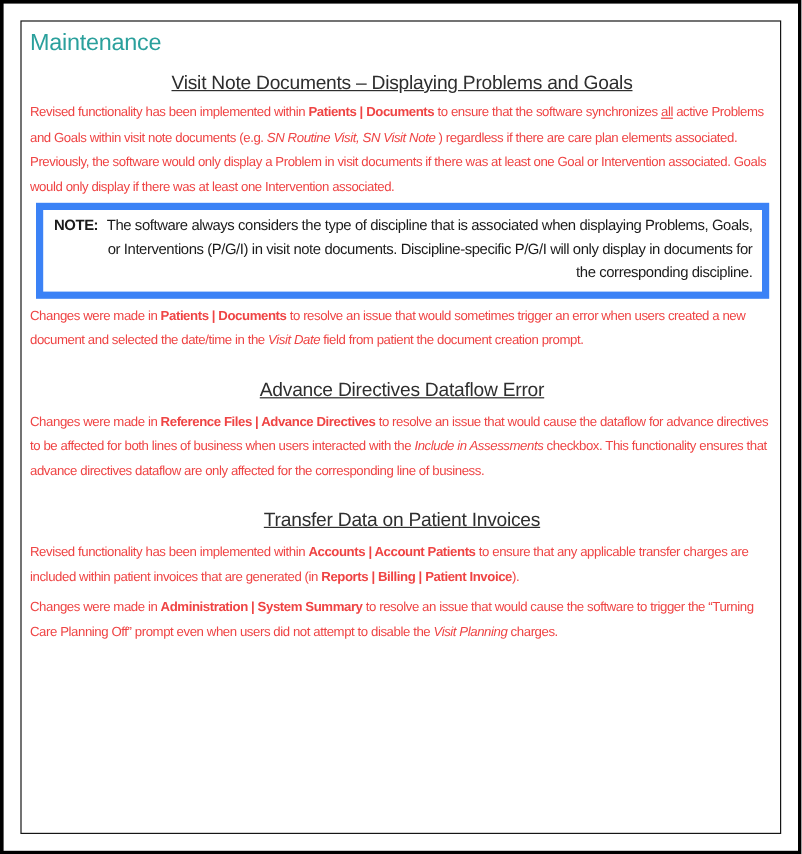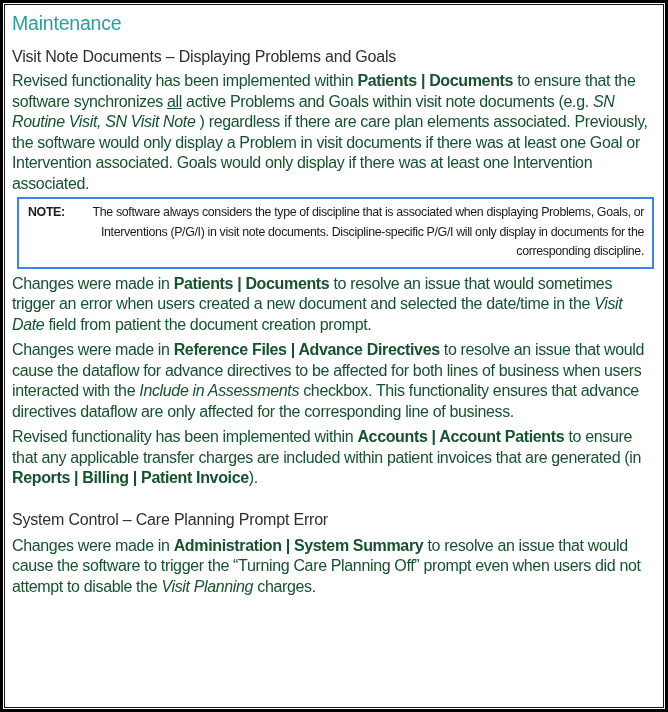--- a/index.html
+++ b/index.html
@@ -1,44 +1,44 @@
 <!DOCTYPE html>
 <html><head>
 <meta charset="utf-8">
 <style>
   html,body { margin:0; padding:0; background:#ffffff; }
   .page {
     width:668px; height:712px; box-sizing:border-box;
-    border:3px solid #000; padding:1px; background:#fff;
+    border:3px solid #000; padding:14px; background:#fff;
     font-family:"Liberation Sans","DejaVu Sans",sans-serif;
   }
   .inner {
     height:100%; box-sizing:border-box;
     border:1px solid #161616;
     padding:6px 5px 0 7px;
     overflow:hidden;
   }
   h1.doc-title {
     margin:0; font-size:19.5px; line-height:25px; font-weight:400;
     color:#2AA09C; letter-spacing:-0.2px;
   }
   section { display:block; }
   h2.sec-heading {
     margin:20px 0 0; font-size:16px; line-height:22px; font-weight:400;
-    color:#2e2e2e; text-align:left; letter-spacing:-0.2px;
+    color:#2e2e2e; text-align:center; letter-spacing:-0.2px;text-decoration:underline;
   }
   section:first-child h2.sec-heading { margin-top:10px; }
   p.body-par {
-    margin:5px 0 0; font-size:16px; line-height:20.5px;
-    color:#14532d; letter-spacing:-0.35px; text-align:left;
+    margin:5px 0 0; font-size:11px; line-height:20.5px;
+    color:#ef4444; letter-spacing:-0.35px; text-align:left;
   }
   section:first-child p.body-par { margin-top:3px; }
   .note {
     display:flex; align-items:flex-start;
-    border:2px solid #3b82f6; margin:3px 4px 0 5px;
+    border:6px solid #3b82f6; margin:3px 4px 0 5px;
     padding:4px 8px 5px 9px; box-sizing:border-box;
     font-size:12.4px; line-height:19.5px; color:#1b1b1b;
     letter-spacing:-0.35px;
   }
   .note-label { font-weight:700; flex:0 0 44px; }
   .note-text { flex:1 1 auto;text-align:right; }
   .b { font-weight:700; }
   .i { font-style:italic; }
   .u { text-decoration:underline; }
 </style>
@@ -54,24 +54,25 @@
           <p class="body-par"><span>Revised functionality has been implemented within </span><span class="b">Patients | Documents</span><span> to ensure that the software synchronizes </span><span class="u">all</span><span> active Problems and Goals within visit note documents (e.g. </span><span class="i">SN Routine Visit, SN Visit Note</span><span> ) regardless if there are care plan elements associated. Previously, the software would only display a Problem in visit documents if there was at least one Goal or Intervention associated. Goals would only display if there was at least one Intervention associated.</span></p>
           <div class="note">
             <span class="note-label">NOTE:</span>
             <div class="note-text"><span>The software always considers the type of discipline that is associated when displaying Problems, Goals, or Interventions (P/G/I) in visit note documents. Discipline-specific P/G/I will only display in documents for the corresponding discipline.</span></div>
           </div>
         </section>
         <section>
           <p class="body-par"><span>Changes were made in </span><span class="b">Patients | Documents</span><span> to resolve an issue that would sometimes trigger an error when users created a new document and selected the date/time in the </span><span class="i">Visit Date</span><span> field from patient the document creation prompt.</span></p>
         </section>
         <section>
+          <h2 class="sec-heading">Advance Directives Dataflow Error</h2>
           <p class="body-par"><span>Changes were made in </span><span class="b">Reference Files | Advance Directives</span><span> to resolve an issue that would cause the dataflow for advance directives to be affected for both lines of business when users interacted with the </span><span class="i">Include in Assessments</span><span> checkbox. This functionality ensures that advance directives dataflow are only affected for the corresponding line of business.</span></p>
         </section>
         <section>
+          <h2 class="sec-heading">Transfer Data on Patient Invoices</h2>
           <p class="body-par"><span>Revised functionality has been implemented within </span><span class="b">Accounts | Account Patients</span><span> to ensure that any applicable transfer charges are included within patient invoices that are generated (in </span><span class="b">Reports | Billing | Patient Invoice</span><span>).</span></p>
         </section>
         <section>
-          <h2 class="sec-heading">System Control – Care Planning Prompt Error</h2>
           <p class="body-par"><span>Changes were made in </span><span class="b">Administration | System Summary</span><span> to resolve an issue that would cause the software to trigger the “Turning Care Planning Off” prompt even when users did not attempt to disable the </span><span class="i">Visit Planning</span><span> charges.</span></p>
         </section>
       </main>
   </div>
 </div>
 
 </body></html>

